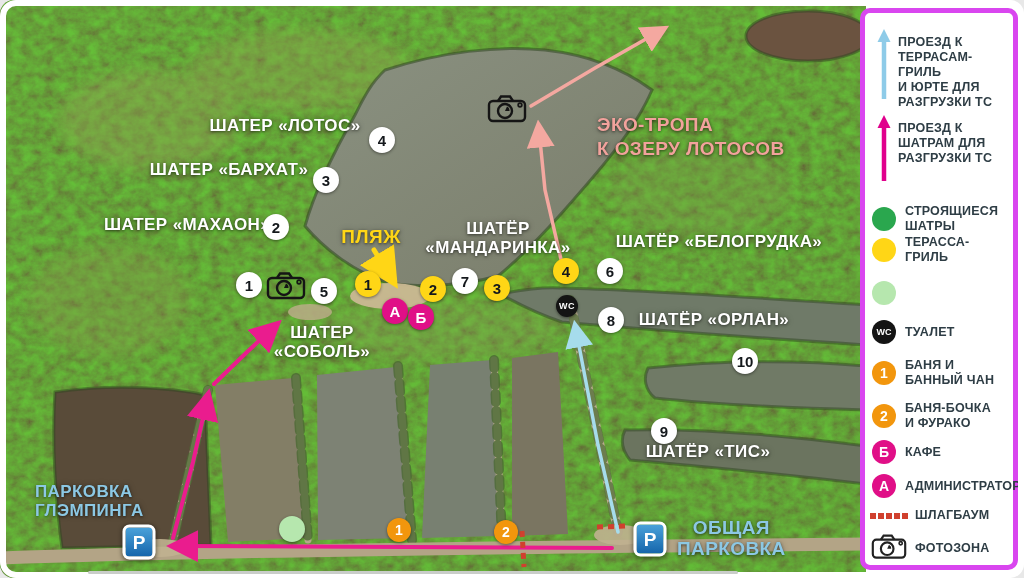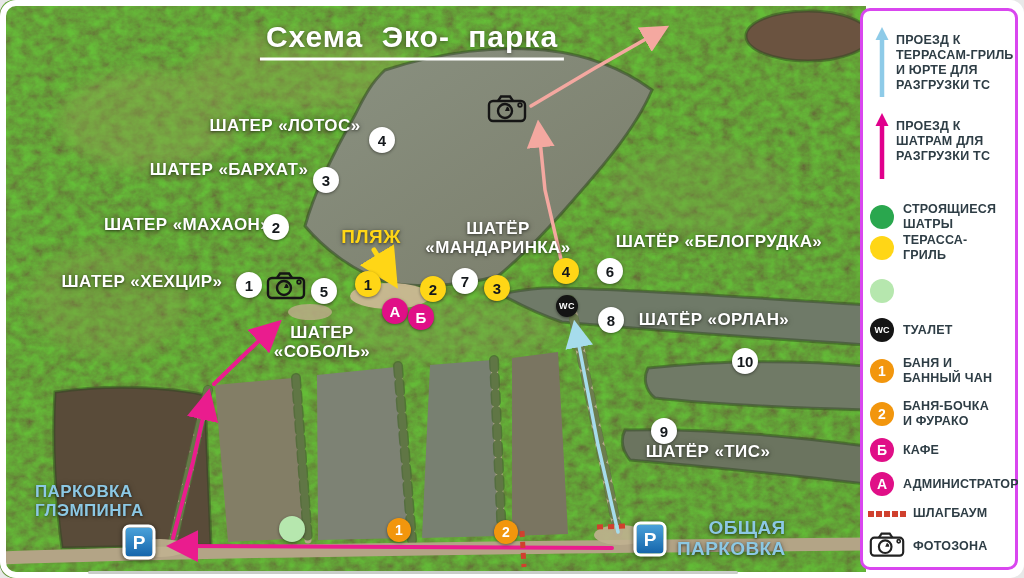--- a/index.html
+++ b/index.html
@@ -23,21 +23,21 @@
   
   .p-sign{position:absolute;transform:translate(-50%,-50%);width:27px;height:29px;border:3px solid #fff;border-radius:7px;
           background:linear-gradient(180deg,#4aa2da,#1565ab);color:#fff;font-weight:bold;font-size:19px;
           display:flex;align-items:center;justify-content:center;box-shadow:0 1px 4px rgba(0,0,0,.5);}
   .cam{position:absolute;transform:translate(-50%,-50%);}
   
   #title{position:absolute;left:412px;top:40px;transform:translate(-50%,-50%);z-index:22;color:#fff;
          font-size:30px;font-weight:bold;letter-spacing:1px;word-spacing:9px;white-space:nowrap;
          border-bottom:3px solid #fff;padding:0 6px 4px 6px;text-shadow:0 1px 4px rgba(0,0,0,.45);}
   
-  #legend{position:absolute;left:860px;top:8px;width:158px;height:562px;background:#fff;border:3px solid #d946ef;
+  #legend{position:absolute;left:860px;top:8px;width:158px;height:562px;background:#fff;border:5px solid #d946ef;
           border-radius:10px;z-index:40;box-sizing:border-box;}
   .lg-row{position:absolute;display:flex;align-items:center;transform:translateY(-50%);left:0;width:100%;}
   .lg-text{font-size:12.5px;font-weight:bold;color:#2e3d45;line-height:1.2;letter-spacing:.2px;}
   .lg-circle{border-radius:50%;width:24px;height:24px;flex:0 0 24px;margin-left:7px;margin-right:9px;
              display:flex;align-items:center;justify-content:center;font-weight:bold;}
   .lg-abs{position:absolute;}
   #frame{position:absolute;inset:0;border:6px solid #fff;border-radius:16px;pointer-events:none;z-index:50;}
   #bottomline{position:absolute;left:88px;top:571px;width:650px;height:3px;background:#c9cdc9;border-radius:2px;z-index:60;}
 </style>
 </head>
@@ -144,29 +144,29 @@
       <polyline points="531,106 595,68 660,31" fill="none" stroke="#f4a8a0" stroke-width="3.5" stroke-linecap="round" marker-end="url(#ah5)"></polyline>
       <polyline points="374,250 390,276" fill="none" stroke="#ffd616" stroke-width="5" stroke-linecap="round" marker-end="url(#ah6)"></polyline>
       <polyline points="522,531 524,567" fill="none" stroke="#d0402e" stroke-width="5" stroke-dasharray="6 5"></polyline>
       <polyline points="597,527 628,526" fill="none" stroke="#d0402e" stroke-width="5" stroke-dasharray="6 5"></polyline>
     </svg>
 
   <div id="overlay">
       <div class="map-label" style="left: 285px; top: 126px; font-size: 17px; color: rgb(255, 255, 255); transform: translate(-50%, -50%); text-align: center;">ШАТЕР «ЛОТОС»</div>
       <div class="map-label" style="left: 229px; top: 170px; font-size: 17px; color: rgb(255, 255, 255); transform: translate(-50%, -50%); text-align: right;">ШАТЕР «БАРХАТ»</div>
       <div class="map-label" style="left: 167px; top: 225px; font-size: 17px; color: rgb(255, 255, 255); transform: translate(-50%, -50%); text-align: center; padding-left: 40px;">ШАТЕР «МАХАОН»</div>
-      <div class="map-label" style="left: 142px; top: 282px; font-size: 17px; color: rgb(255, 255, 255); transform: translate(-50%, -50%); text-align: center;">ШАТЕР «ХЕХЦИР»</div>
       <div class="map-label" style="left: 322px; top: 342px; font-size: 17px; color: rgb(255, 255, 255); transform: translate(-50%, -50%); text-align: center;">ШАТЕР<br>«СОБОЛЬ»</div>
       <div class="map-label" style="left: 371px; top: 237px; font-size: 19px; color: rgb(255, 214, 22); transform: translate(-50%, -50%); text-align: center;">ПЛЯЖ</div>
       <div class="map-label" style="left: 498px; top: 238px; font-size: 17px; color: rgb(255, 255, 255); transform: translate(-50%, -50%); text-align: center;">ШАТЁР<br>«МАНДАРИНКА»</div>
       <div class="map-label" style="left: 719px; top: 242px; font-size: 17px; color: rgb(255, 255, 255); transform: translate(-50%, -50%); text-align: center;">ШАТЁР «БЕЛОГРУДКА»</div>
       <div class="map-label" style="left: 714px; top: 320px; font-size: 17px; color: rgb(255, 255, 255); transform: translate(-50%, -50%); text-align: center;">ШАТЁР «ОРЛАН»</div>
       <div class="map-label" style="left: 708px; top: 452px; font-size: 17px; color: rgb(255, 255, 255); transform: translate(-50%, -50%); text-align: center;">ШАТЁР «ТИС»</div>
+      <div class="map-label" style="left: 597px; top: 137px; font-size: 19px; color: rgb(242, 162, 156); transform: translateY(-50%); text-align: left; line-height: 1.25;">ЭКО-ТРОПА<br>К ОЗЕРУ ЛОТОСОВ</div>
       <div class="map-label" style="left: 35px; top: 501px; font-size: 17px; color: rgb(140, 200, 228); transform: translateY(-50%); text-align: left;">ПАРКОВКА<br>ГЛЭМПИНГА</div>
-      <div class="map-label" style="left: 677px; top: 538px; font-size: 19px; color: rgb(140, 200, 228); transform: translateY(-50%); text-align: right;">ОБЩАЯ<br>ПАРКОВКА</div>
+      <div class="map-label" style="left: 677px; top: 538px; font-size: 19px; color: rgb(140, 200, 228); transform: translateY(-50%); text-align: center;">ОБЩАЯ<br>ПАРКОВКА</div>
       <div class="marker m-white" style="left: 382px; top: 140px;">4</div>
       <div class="marker m-white" style="left: 326px; top: 180px;">3</div>
       <div class="marker m-white" style="left: 276px; top: 227px;">2</div>
       <div class="marker m-white" style="left: 249px; top: 285px;">1</div>
       <div class="marker m-white" style="left: 324px; top: 291px;">5</div>
       <div class="marker m-white" style="left: 465px; top: 281px;">7</div>
       <div class="marker m-white" style="left: 610px; top: 271px;">6</div>
       <div class="marker m-white" style="left: 611px; top: 320px;">8</div>
       <div class="marker m-white" style="left: 745px; top: 361px;">10</div>
       <div class="marker m-white" style="left: 664px; top: 431px;">9</div>
@@ -191,21 +191,20 @@
           <rect x="2" y="8" width="36" height="20" rx="4" fill="none" stroke="#151515" stroke-width="2.4"></rect>
           <path d="M11 8 L14 3.5 H23 L26 8" fill="none" stroke="#151515" stroke-width="2.4"></path>
           <circle cx="18" cy="18" r="7" fill="none" stroke="#151515" stroke-width="2.4"></circle>
           <path d="M20 13.5 A4.5 4.5 0 0 1 22.5 18 L18 18 Z" fill="#151515"></path>
           <circle cx="33" cy="12" r="1.8" fill="none" stroke="#151515" stroke-width="1.8"></circle>
         </svg></div>
       <div class="p-sign" style="left: 139px; top: 542px;">P</div>
       <div class="p-sign" style="left: 650px; top: 539px;">P</div>
     </div>
 
-  <div id="title">Схема Эко- парка</div>
 
   <div id="legend">
       <div class="lg-abs" style="left: 12px; top: 16px;"><svg width="14" height="70" viewBox="0 0 14 70">
           <line x1="7" y1="10" x2="7" y2="70" stroke="#8ecbe8" stroke-width="4.5"></line>
           <polygon points="7,0 13.5,13 0.5,13" fill="#8ecbe8"></polygon>
         </svg></div>
       <div class="lg-text lg-abs" style="left: 33px; top: 22px;">ПРОЕЗД К<br>ТЕРРАСАМ-ГРИЛЬ<br>И ЮРТЕ ДЛЯ<br>РАЗГРУЗКИ ТС</div>
       <div class="lg-abs" style="left: 12px; top: 102px;"><svg width="14" height="66" viewBox="0 0 14 66">
           <line x1="7" y1="10" x2="7" y2="66" stroke="#e0008c" stroke-width="4.5"></line>
           <polygon points="7,0 13.5,13 0.5,13" fill="#e0008c"></polygon>

